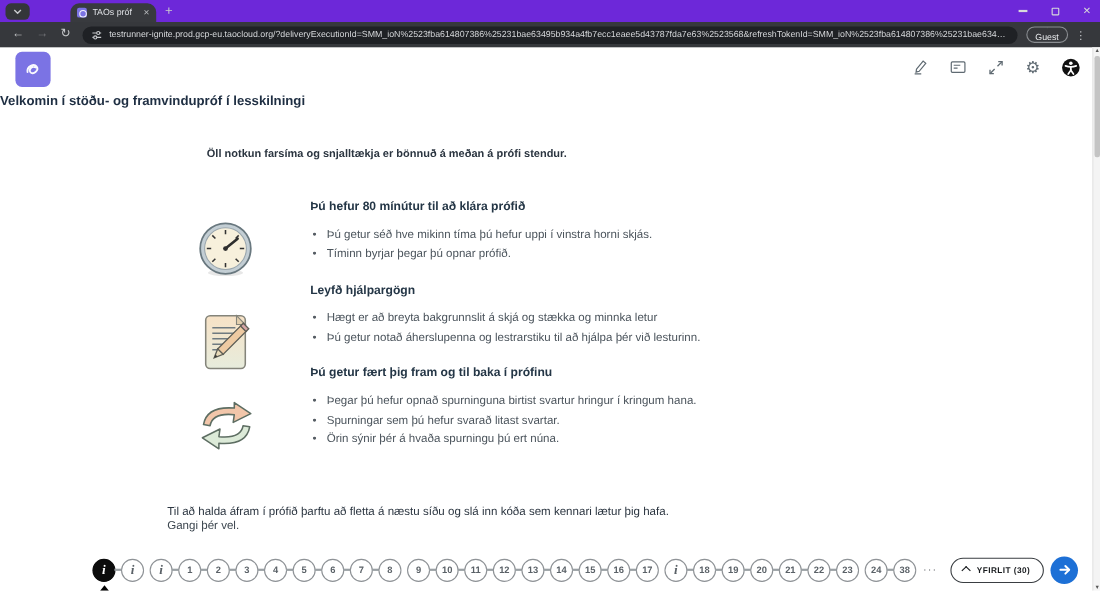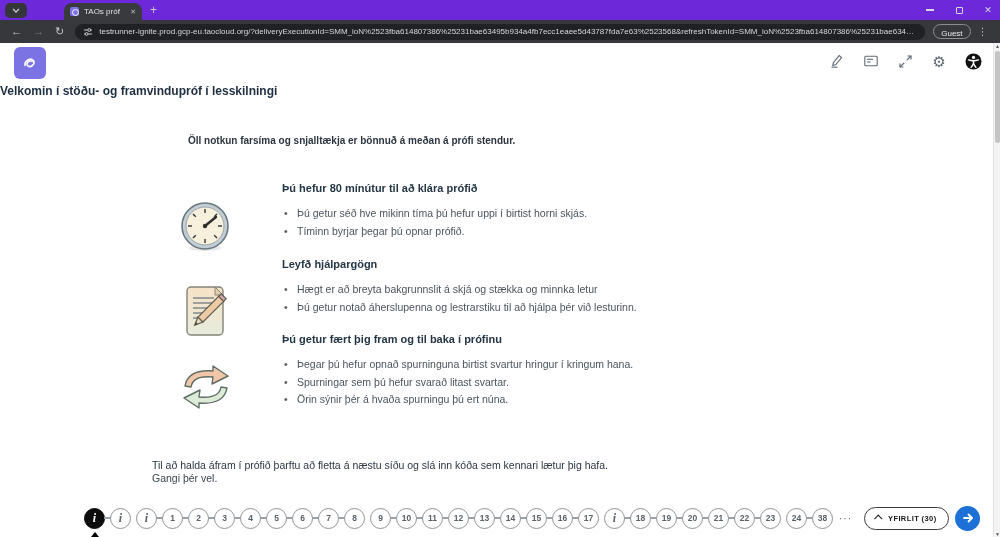--- a/index.html
+++ b/index.html
@@ -183,21 +183,21 @@
     <line x1="14" y1="14" x2="16.8" y2="16.8"></line>
       <line x1="38" y1="14" x2="35.2" y2="16.8"></line>
     <line x1="14" y1="38" x2="16.8" y2="35.2"></line>
       <line x1="38" y1="38" x2="35.2" y2="35.2"></line>
   </g>
   <line x1="26" y1="26" x2="37" y2="17" stroke="#2e2e2e" stroke-width="2.4" stroke-linecap="round"></line>
   <circle cx="26" cy="26" r="2.2" fill="#2e2e2e"></circle>
 </svg>
 <div class="section-head" style="top:182px">Þú hefur 80 mínútur til að klára prófið</div>
 <ul class="bullets" style="top:205px">
-  <li>Þú getur séð hve mikinn tíma þú hefur uppi í birtist horni skjás.</li>
+  <li>Þú getur séð hve mikinn tíma þú hefur uppi í vinstra horni skjás.</li>
   <li>Tíminn byrjar þegar þú opnar prófið.</li>
 </ul>
 
 <svg class="illus" style="left:183px; top:284px" width="46" height="56" viewBox="0 0 46 56">
   <defs>
     <linearGradient id="padGrad" x1="0" y1="0" x2="0" y2="1">
       <stop offset="0" stop-color="#f7e2c6"></stop>
         <stop offset="1" stop-color="#e7ecdc"></stop>
     </linearGradient>
   </defs>

